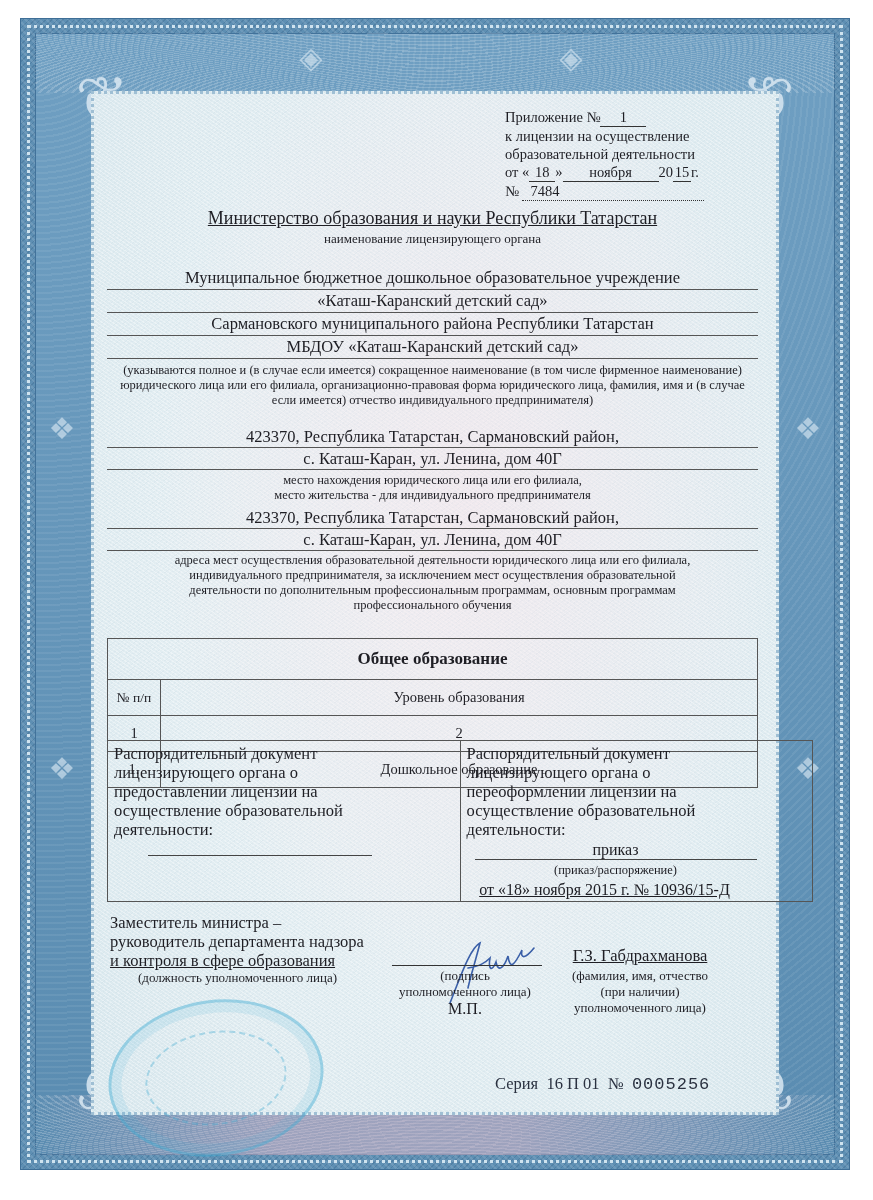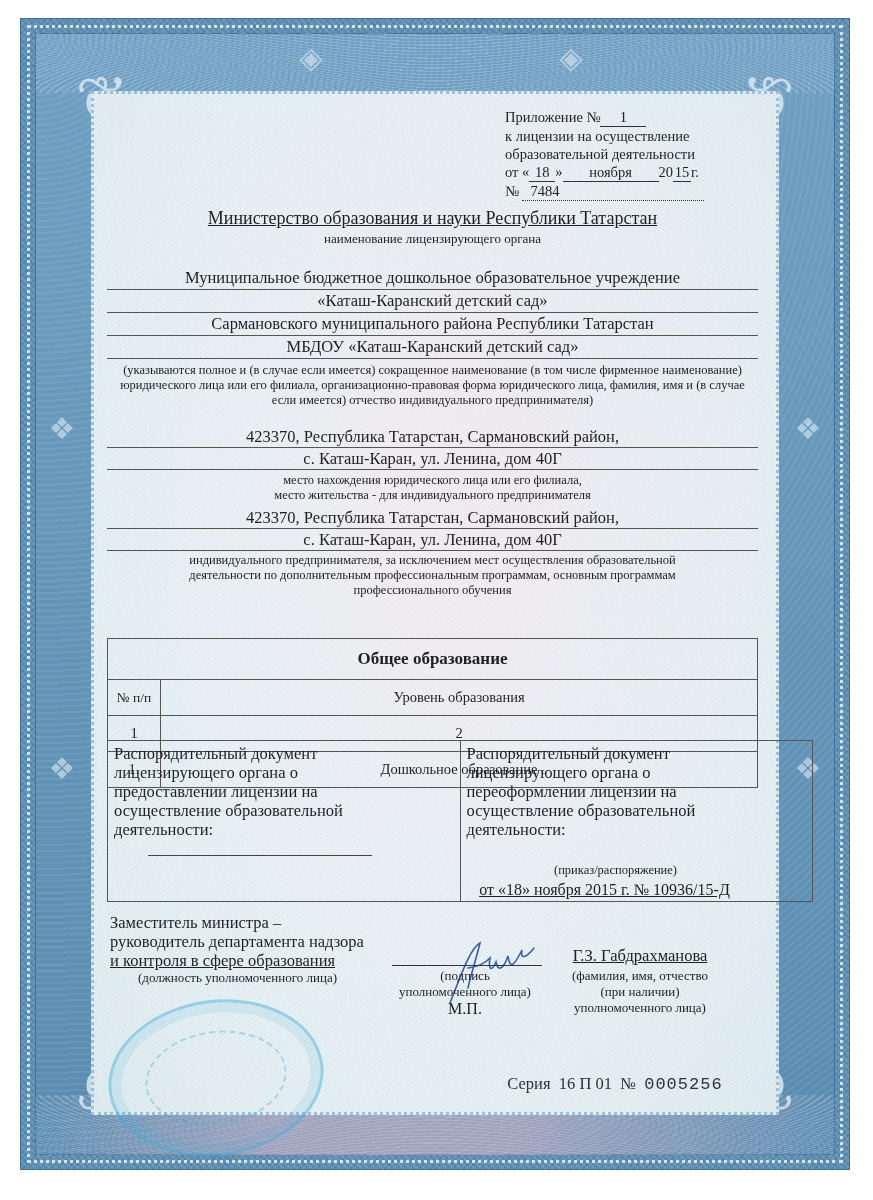--- a/index.html
+++ b/index.html
@@ -119,20 +119,21 @@
 <div class="abs center ruled" style="left:107px; top:426px; width:651px; font-size:16.5px; line-height:21px;">423370, Республика Татарстан, Сармановский район,</div>
 <div class="abs center ruled" style="left:107px; top:448px; width:651px; font-size:16.5px; line-height:21px;">с. Каташ-Каран, ул. Ленина, дом 40Г</div>
 <div class="abs center small" style="left:107px; top:473px; width:651px;">
   <div>место нахождения юридического лица или его филиала,</div>
   <div>место жительства - для индивидуального предпринимателя</div>
 </div>
 
 <div class="abs center ruled" style="left:107px; top:507px; width:651px; font-size:16.5px; line-height:21px;">423370, Республика Татарстан, Сармановский район,</div>
 <div class="abs center ruled" style="left:107px; top:529px; width:651px; font-size:16.5px; line-height:21px;">с. Каташ-Каран, ул. Ленина, дом 40Г</div>
 <div class="abs center small" style="left:107px; top:553px; width:651px;">
+  <div>адреса мест осуществления образовательной деятельности юридического лица или его филиала,</div>
   <div>индивидуального предпринимателя, за исключением мест осуществления образовательной</div>
   <div>деятельности по дополнительным профессиональным программам, основным программам</div>
   <div>профессионального обучения</div>
 </div>
 
 <table class="abs tbl">
   <tbody>
       <tr>
     <td colspan="2" class="head">Общее образование</td>
   </tr>
@@ -159,20 +160,21 @@
     <div>осуществление образовательной</div>
     <div>деятельности:</div>
     <div style="position:absolute; left:40px; top:114px; width:224px; border-bottom:1px solid #444;"></div>
   </div>
   <div class="col">
     <div>Распорядительный документ</div>
     <div>лицензирующего органа о</div>
     <div>переоформлении лицензии на</div>
     <div>осуществление образовательной</div>
     <div>деятельности:</div>
+    <div style="position:absolute; left:14px; top:100px; width:282px; border-bottom:1px solid #444; text-align:center; font-size:16px; line-height:18px;">приказ</div>
     <div style="position:absolute; left:14px; top:120px; width:282px; text-align:center; font-size:12.5px;">(приказ/распоряжение)</div>
     <div style="position:absolute; left:3px; top:139px; width:282px; text-align:center; font-size:16px; text-decoration:underline;">от «18» ноября 2015 г. № 10936/15-Д</div>
   </div>
 </div>
 
 <div class="abs stamp">
     <div class="stamp-inner"></div>
   </div>
 
 <div class="abs" style="left:110px; top:913px; width:260px; font-size:16.5px; line-height:19px;">
@@ -192,18 +194,18 @@
   <div style="font-size:16px; line-height:18px;">М.П.</div>
 </div>
 
 <div class="abs center" style="left:555px; top:946px; width:170px; font-size:16.5px; text-decoration:underline;">Г.З. Габдрахманова</div>
 <div class="abs center" style="left:555px; top:968px; width:170px; font-size:13px; line-height:16px;">
   <div>(фамилия, имя, отчество</div>
   <div>(при наличии)</div>
   <div>уполномоченного лица)</div>
 </div>
 
-<div class="abs" style="left:495px; top:1074px; width:240px; font-size:16.5px; color:#2a3140;text-align:center;">
+<div class="abs" style="left:495px; top:1074px; width:240px; font-size:16.5px; color:#2a3140;">
   <span>Серия</span>&nbsp;
   <span>16 П 01</span>&nbsp;
   <span>№</span>&nbsp;
   <span style="font-family:'Liberation Mono','DejaVu Sans Mono',monospace; letter-spacing:1px; font-size:17px;">0005256</span>
 </div>
 
 </body></html>

